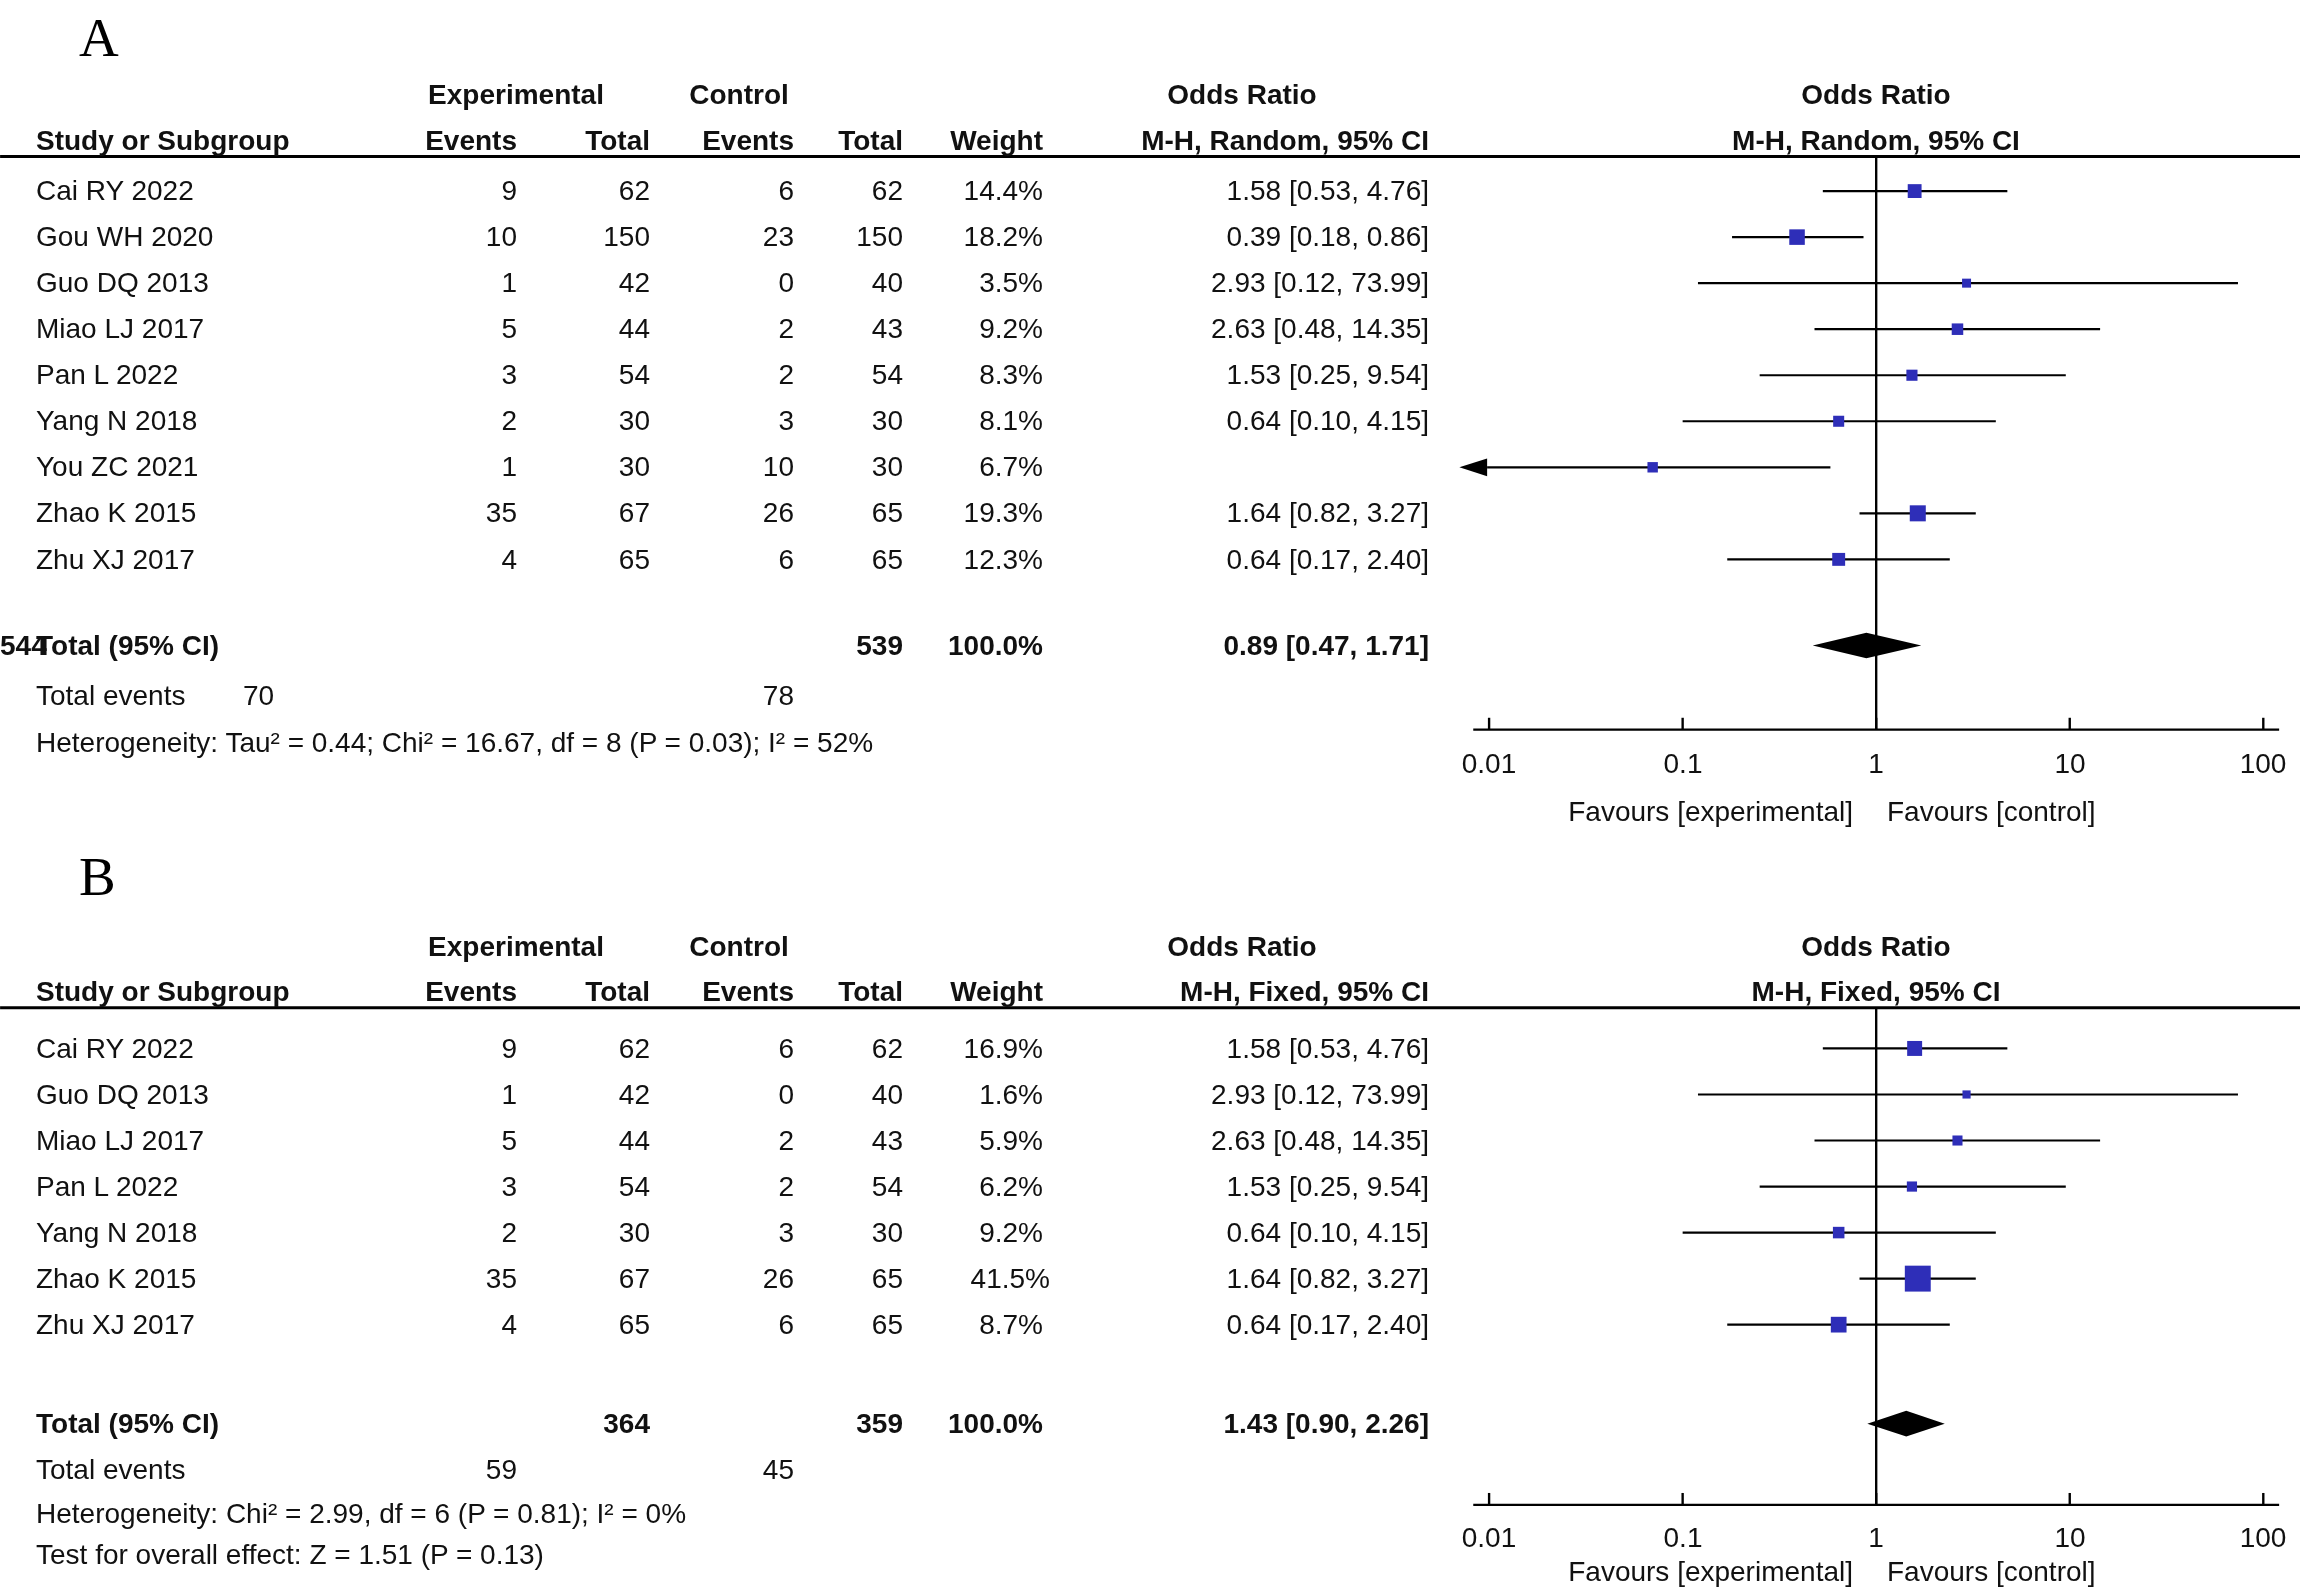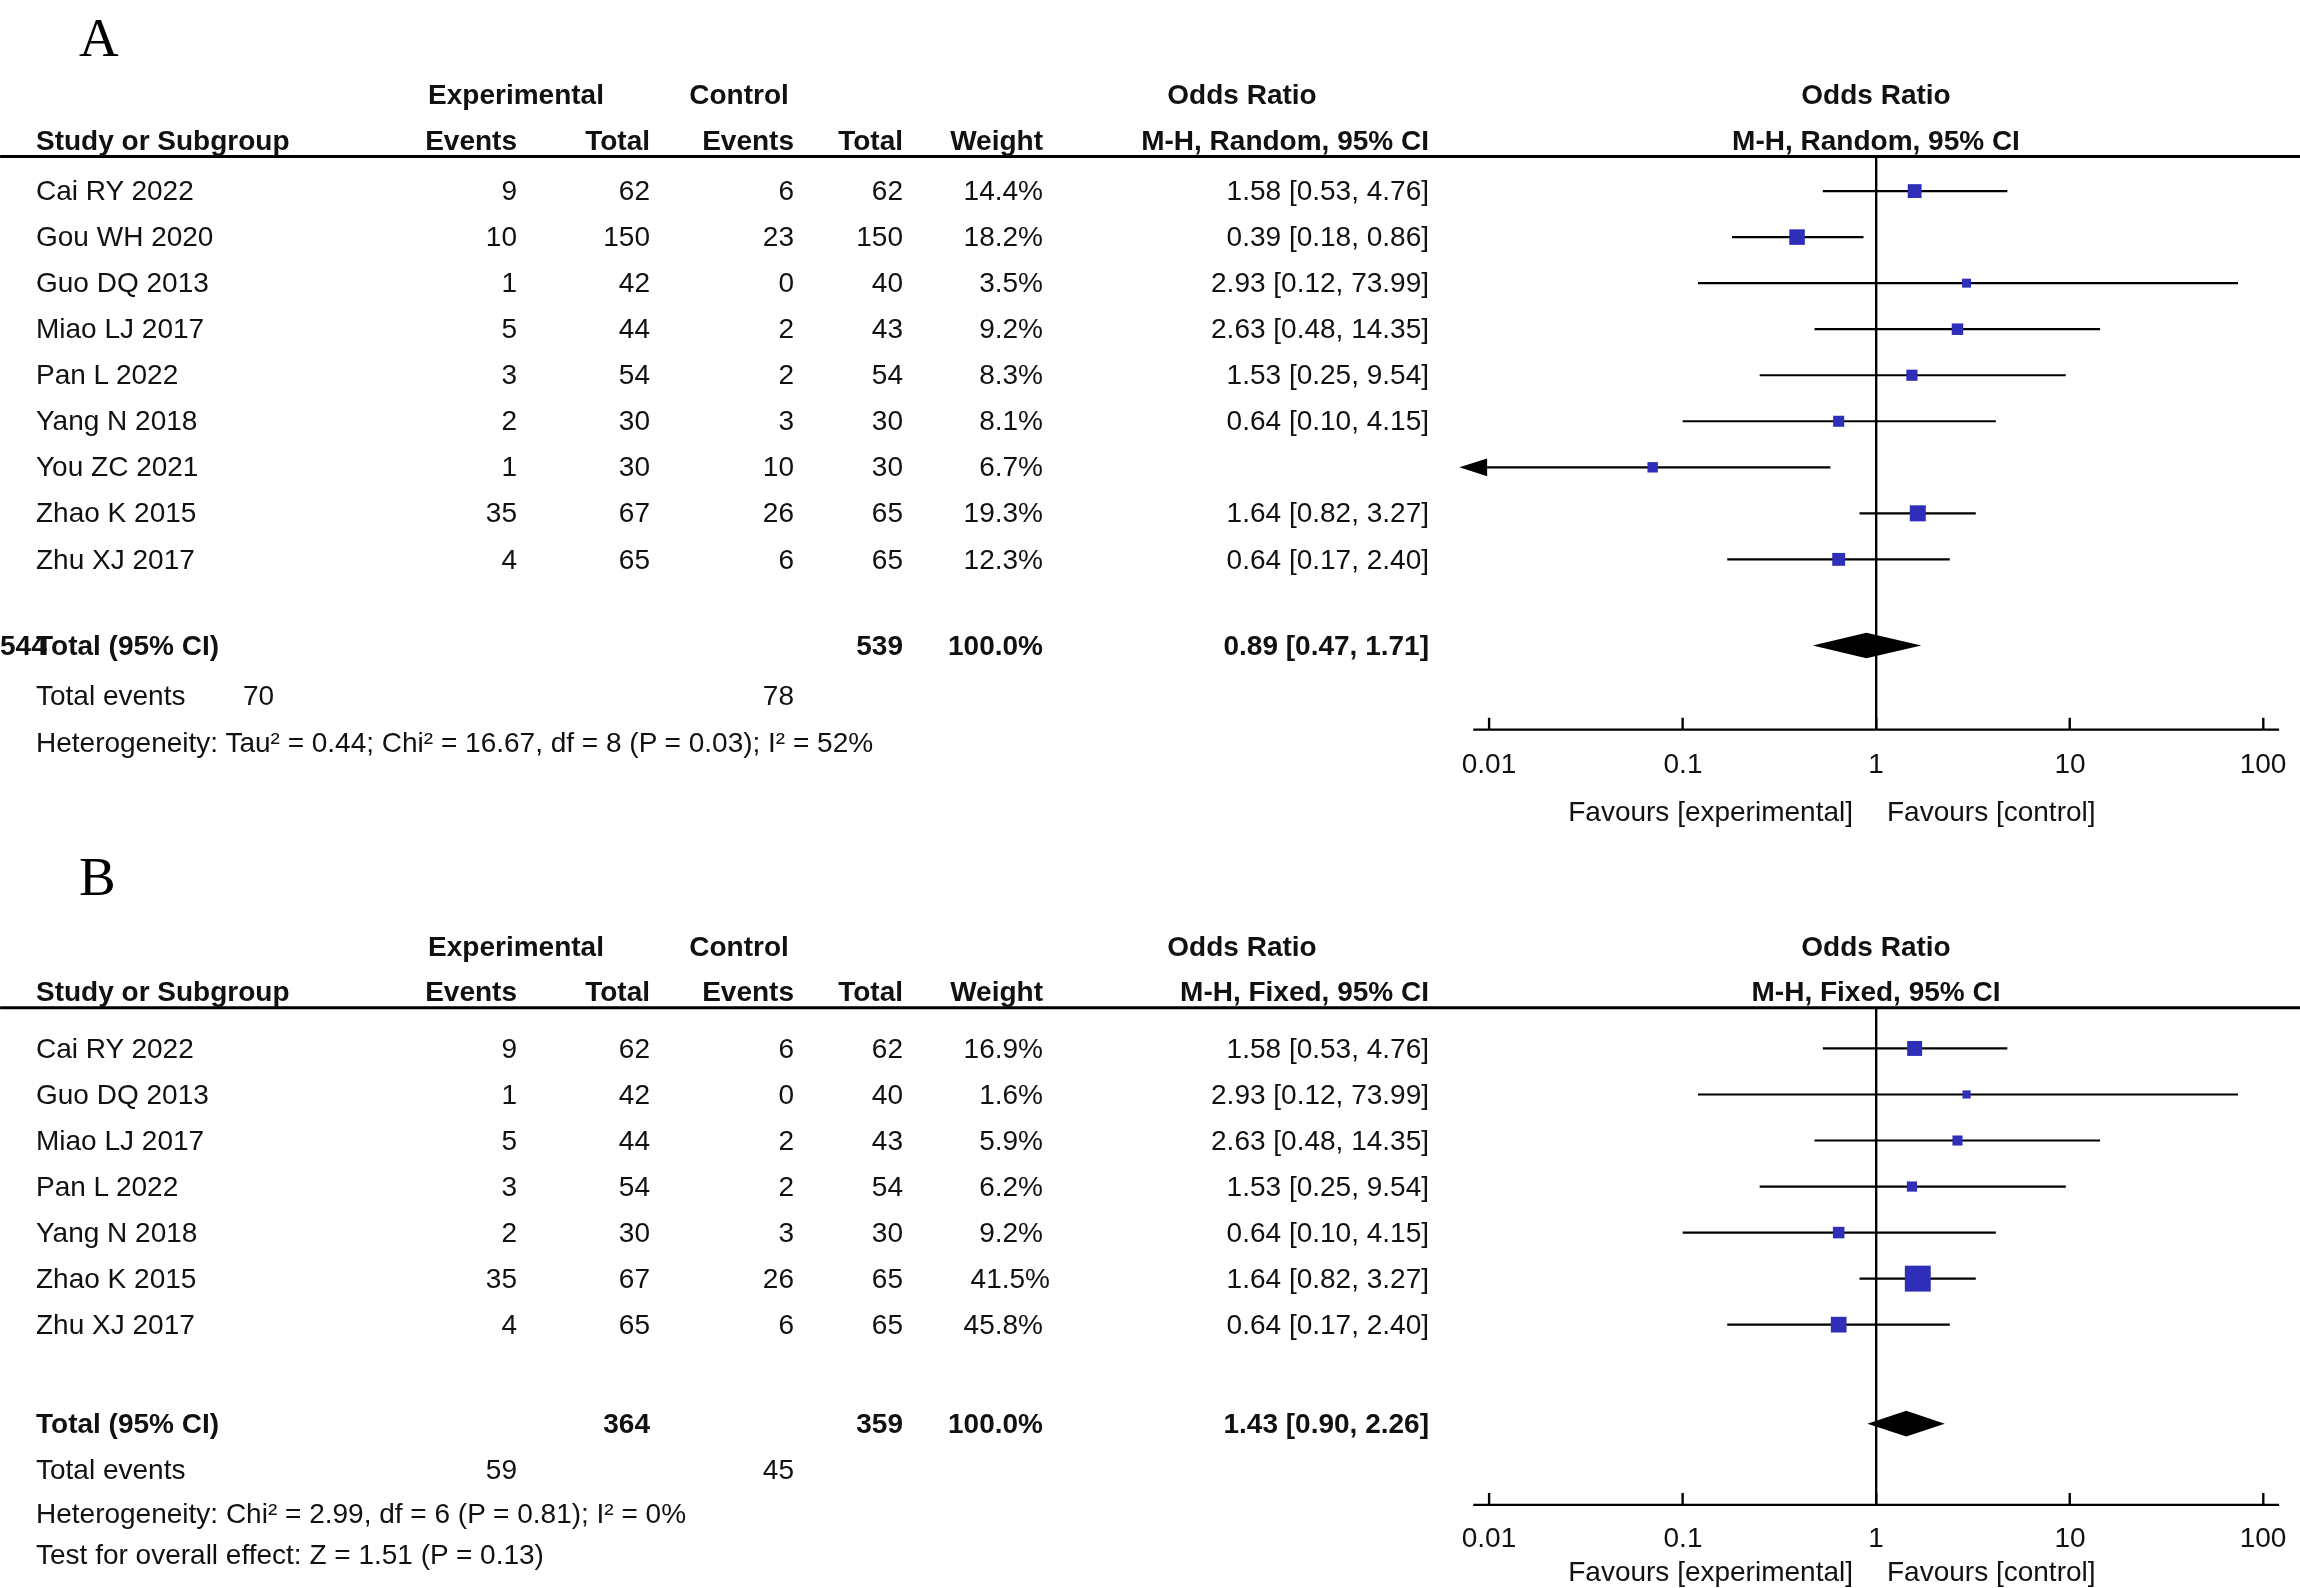--- a/index.html
+++ b/index.html
@@ -230,21 +230,21 @@
     <div class="cell" style="top: 1262px; left: 0px; width: 650px; text-align: right;">67</div>
     <div class="cell" style="top: 1262px; left: 0px; width: 794px; text-align: right;">26</div>
     <div class="cell" style="top: 1262px; left: 0px; width: 903px; text-align: right;">65</div>
     <div class="cell" style="top: 1262px; left: 0px; width: 1043px; text-align: right; margin-left: 7px;">41.5%</div>
     <div class="cell" style="top: 1262px; left: 0px; width: 1429px; text-align: right;">1.64 [0.82, 3.27]</div>
     <div class="cell" style="top: 1308px; left: 36px;">Zhu XJ 2017</div>
     <div class="cell" style="top: 1308px; left: 0px; width: 517px; text-align: right;">4</div>
     <div class="cell" style="top: 1308px; left: 0px; width: 650px; text-align: right;">65</div>
     <div class="cell" style="top: 1308px; left: 0px; width: 794px; text-align: right;">6</div>
     <div class="cell" style="top: 1308px; left: 0px; width: 903px; text-align: right;">65</div>
-    <div class="cell" style="top: 1308px; left: 0px; width: 1043px; text-align: right;">45.8%</div>
+    <div class="cell" style="top: 1308px; left: 0px; width: 1043px; text-align: right;">8.7%</div>
     <div class="cell" style="top: 1308px; left: 0px; width: 1429px; text-align: right;">0.64 [0.17, 2.40]</div>
     <div class="cell bold" style="top: 1407px; left: 36px;">Total (95% CI)</div>
     <div class="cell bold" style="top: 1407px; left: 0px; width: 650px; text-align: right;">364</div>
     <div class="cell bold" style="top: 1407px; left: 0px; width: 903px; text-align: right;">359</div>
     <div class="cell bold" style="top: 1407px; left: 0px; width: 1043px; text-align: right;">100.0%</div>
     <div class="cell bold" style="top: 1407px; left: 0px; width: 1429px; text-align: right;">1.43 [0.90, 2.26]</div>
     <div class="cell" style="top: 1453px; left: 36px;">Total events</div>
     <div class="cell" style="top: 1453px; left: 0px; width: 517px; text-align: right;">59</div>
     <div class="cell" style="top: 1453px; left: 0px; width: 794px; text-align: right;">45</div>
     <div class="cell" style="top: 1497px; left: 36px;">Heterogeneity: Chi² = 2.99, df = 6 (P = 0.81); I² = 0%</div>

